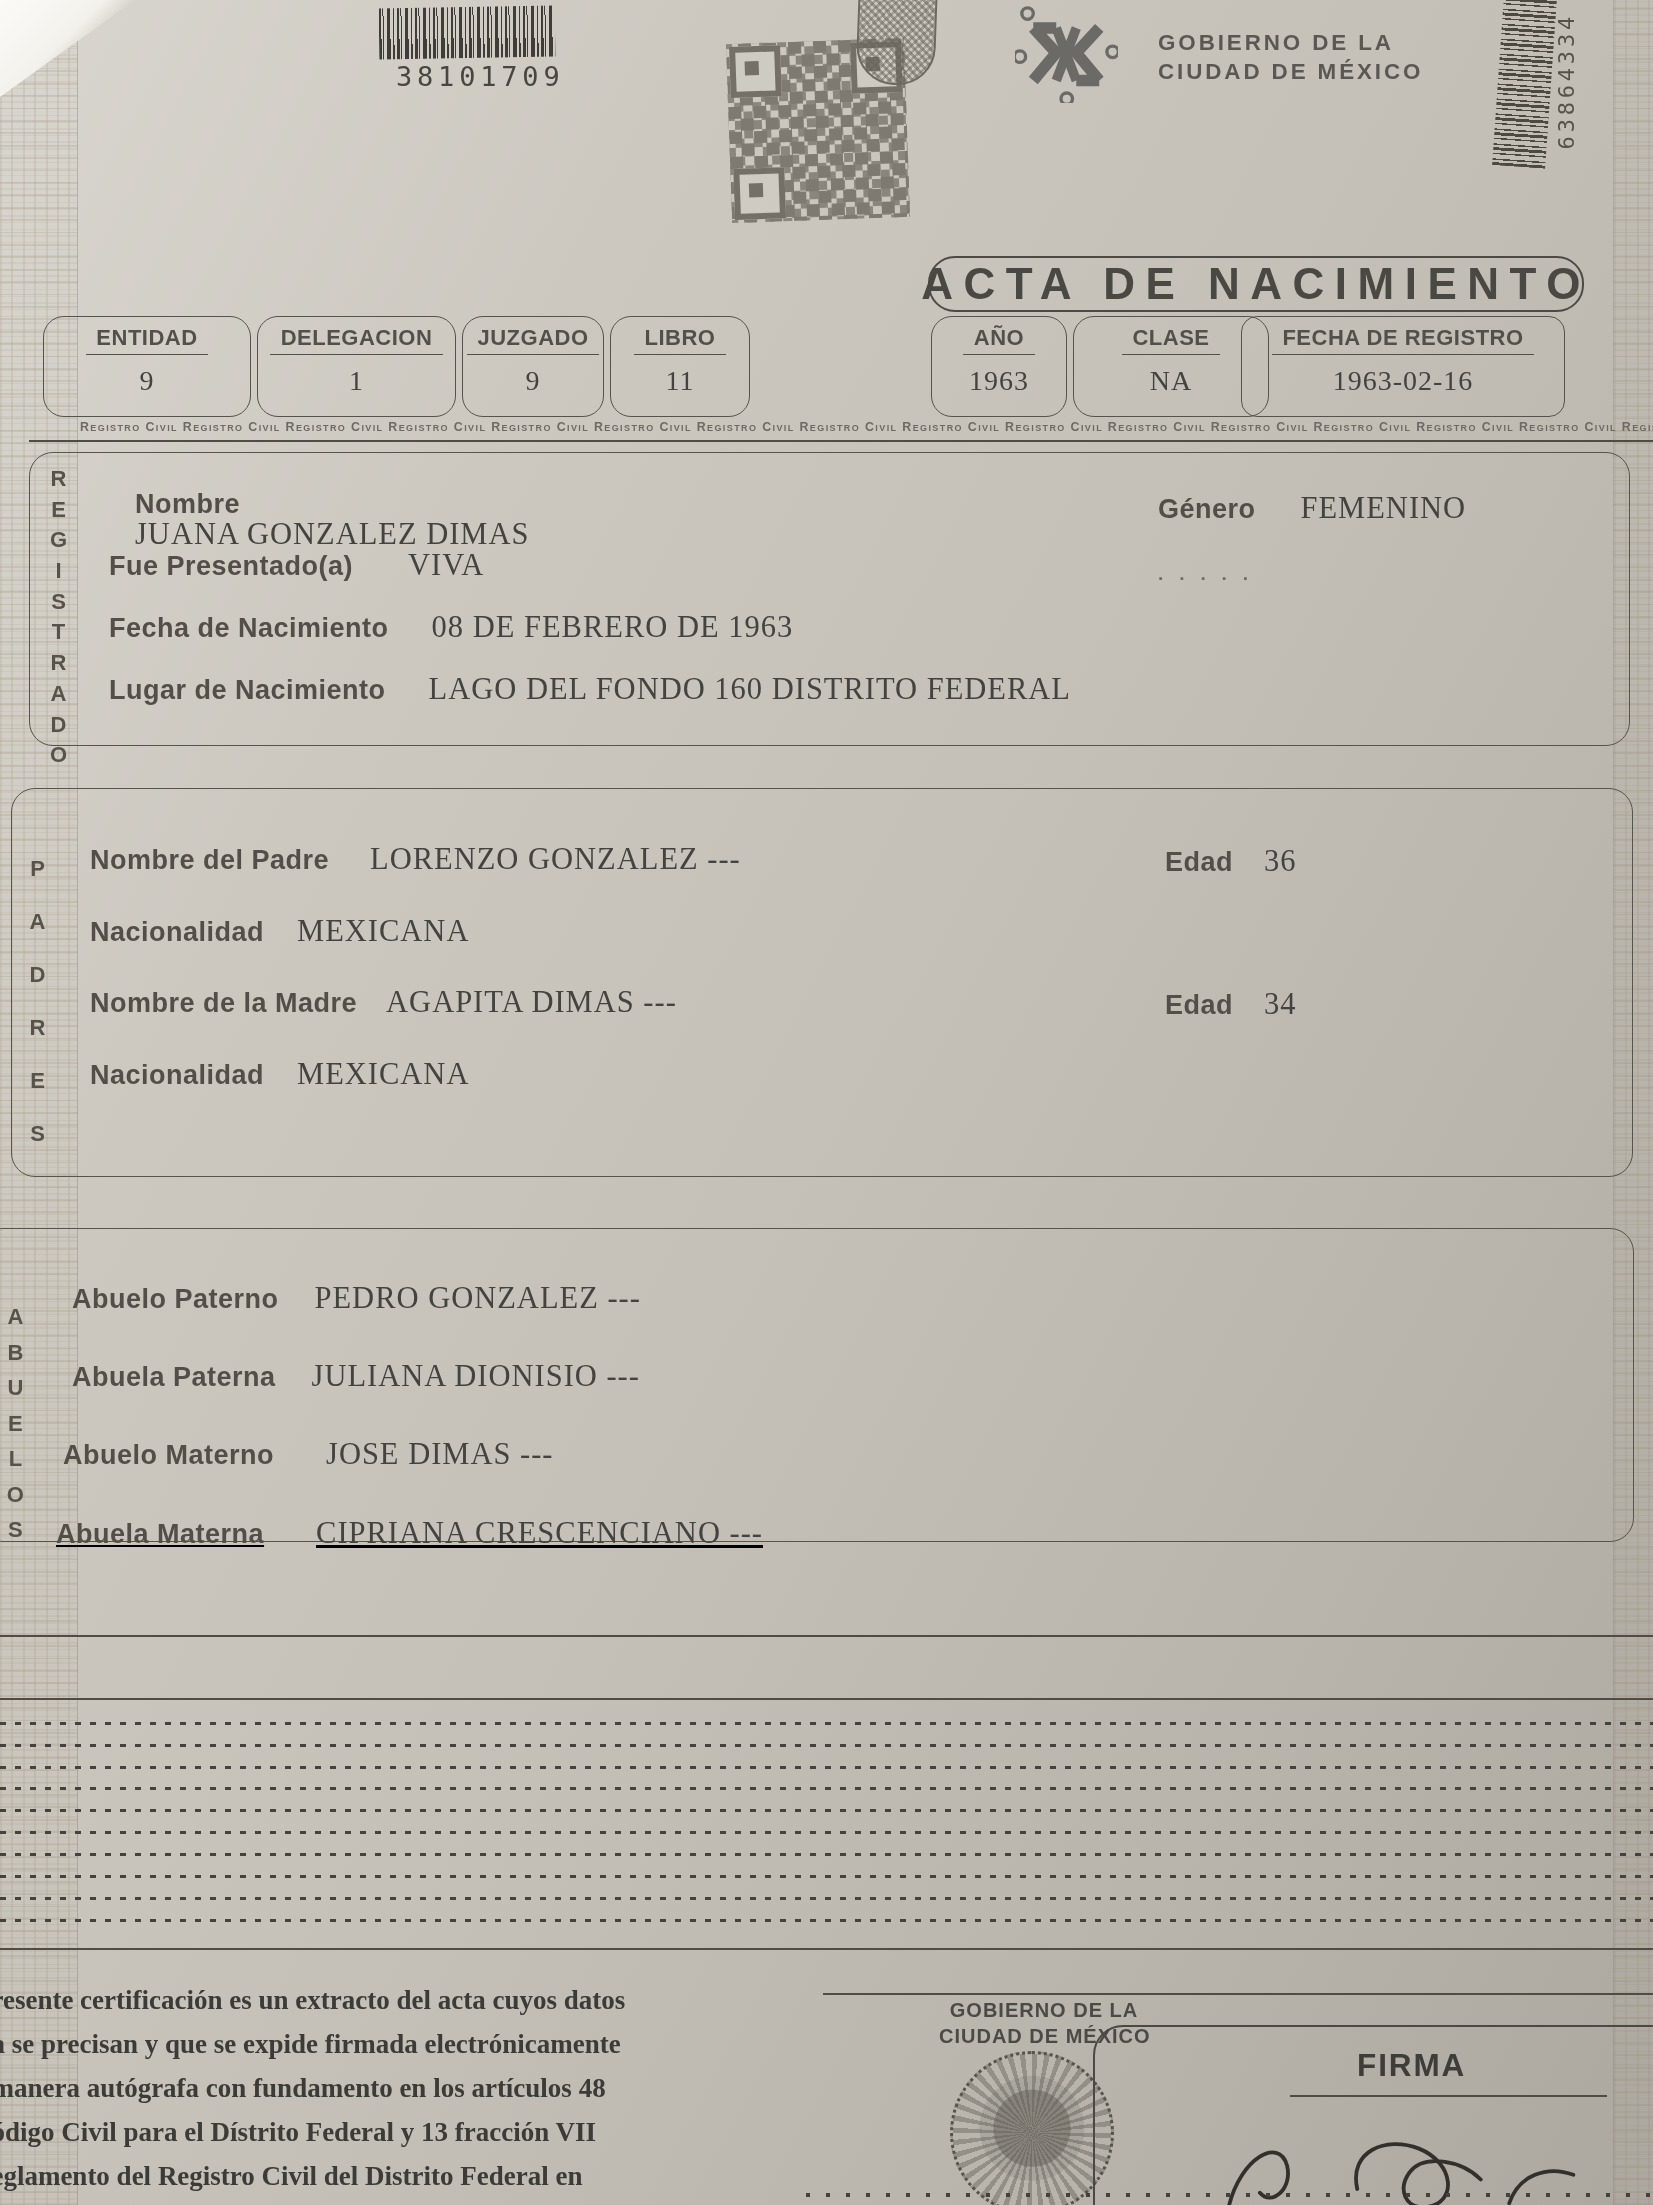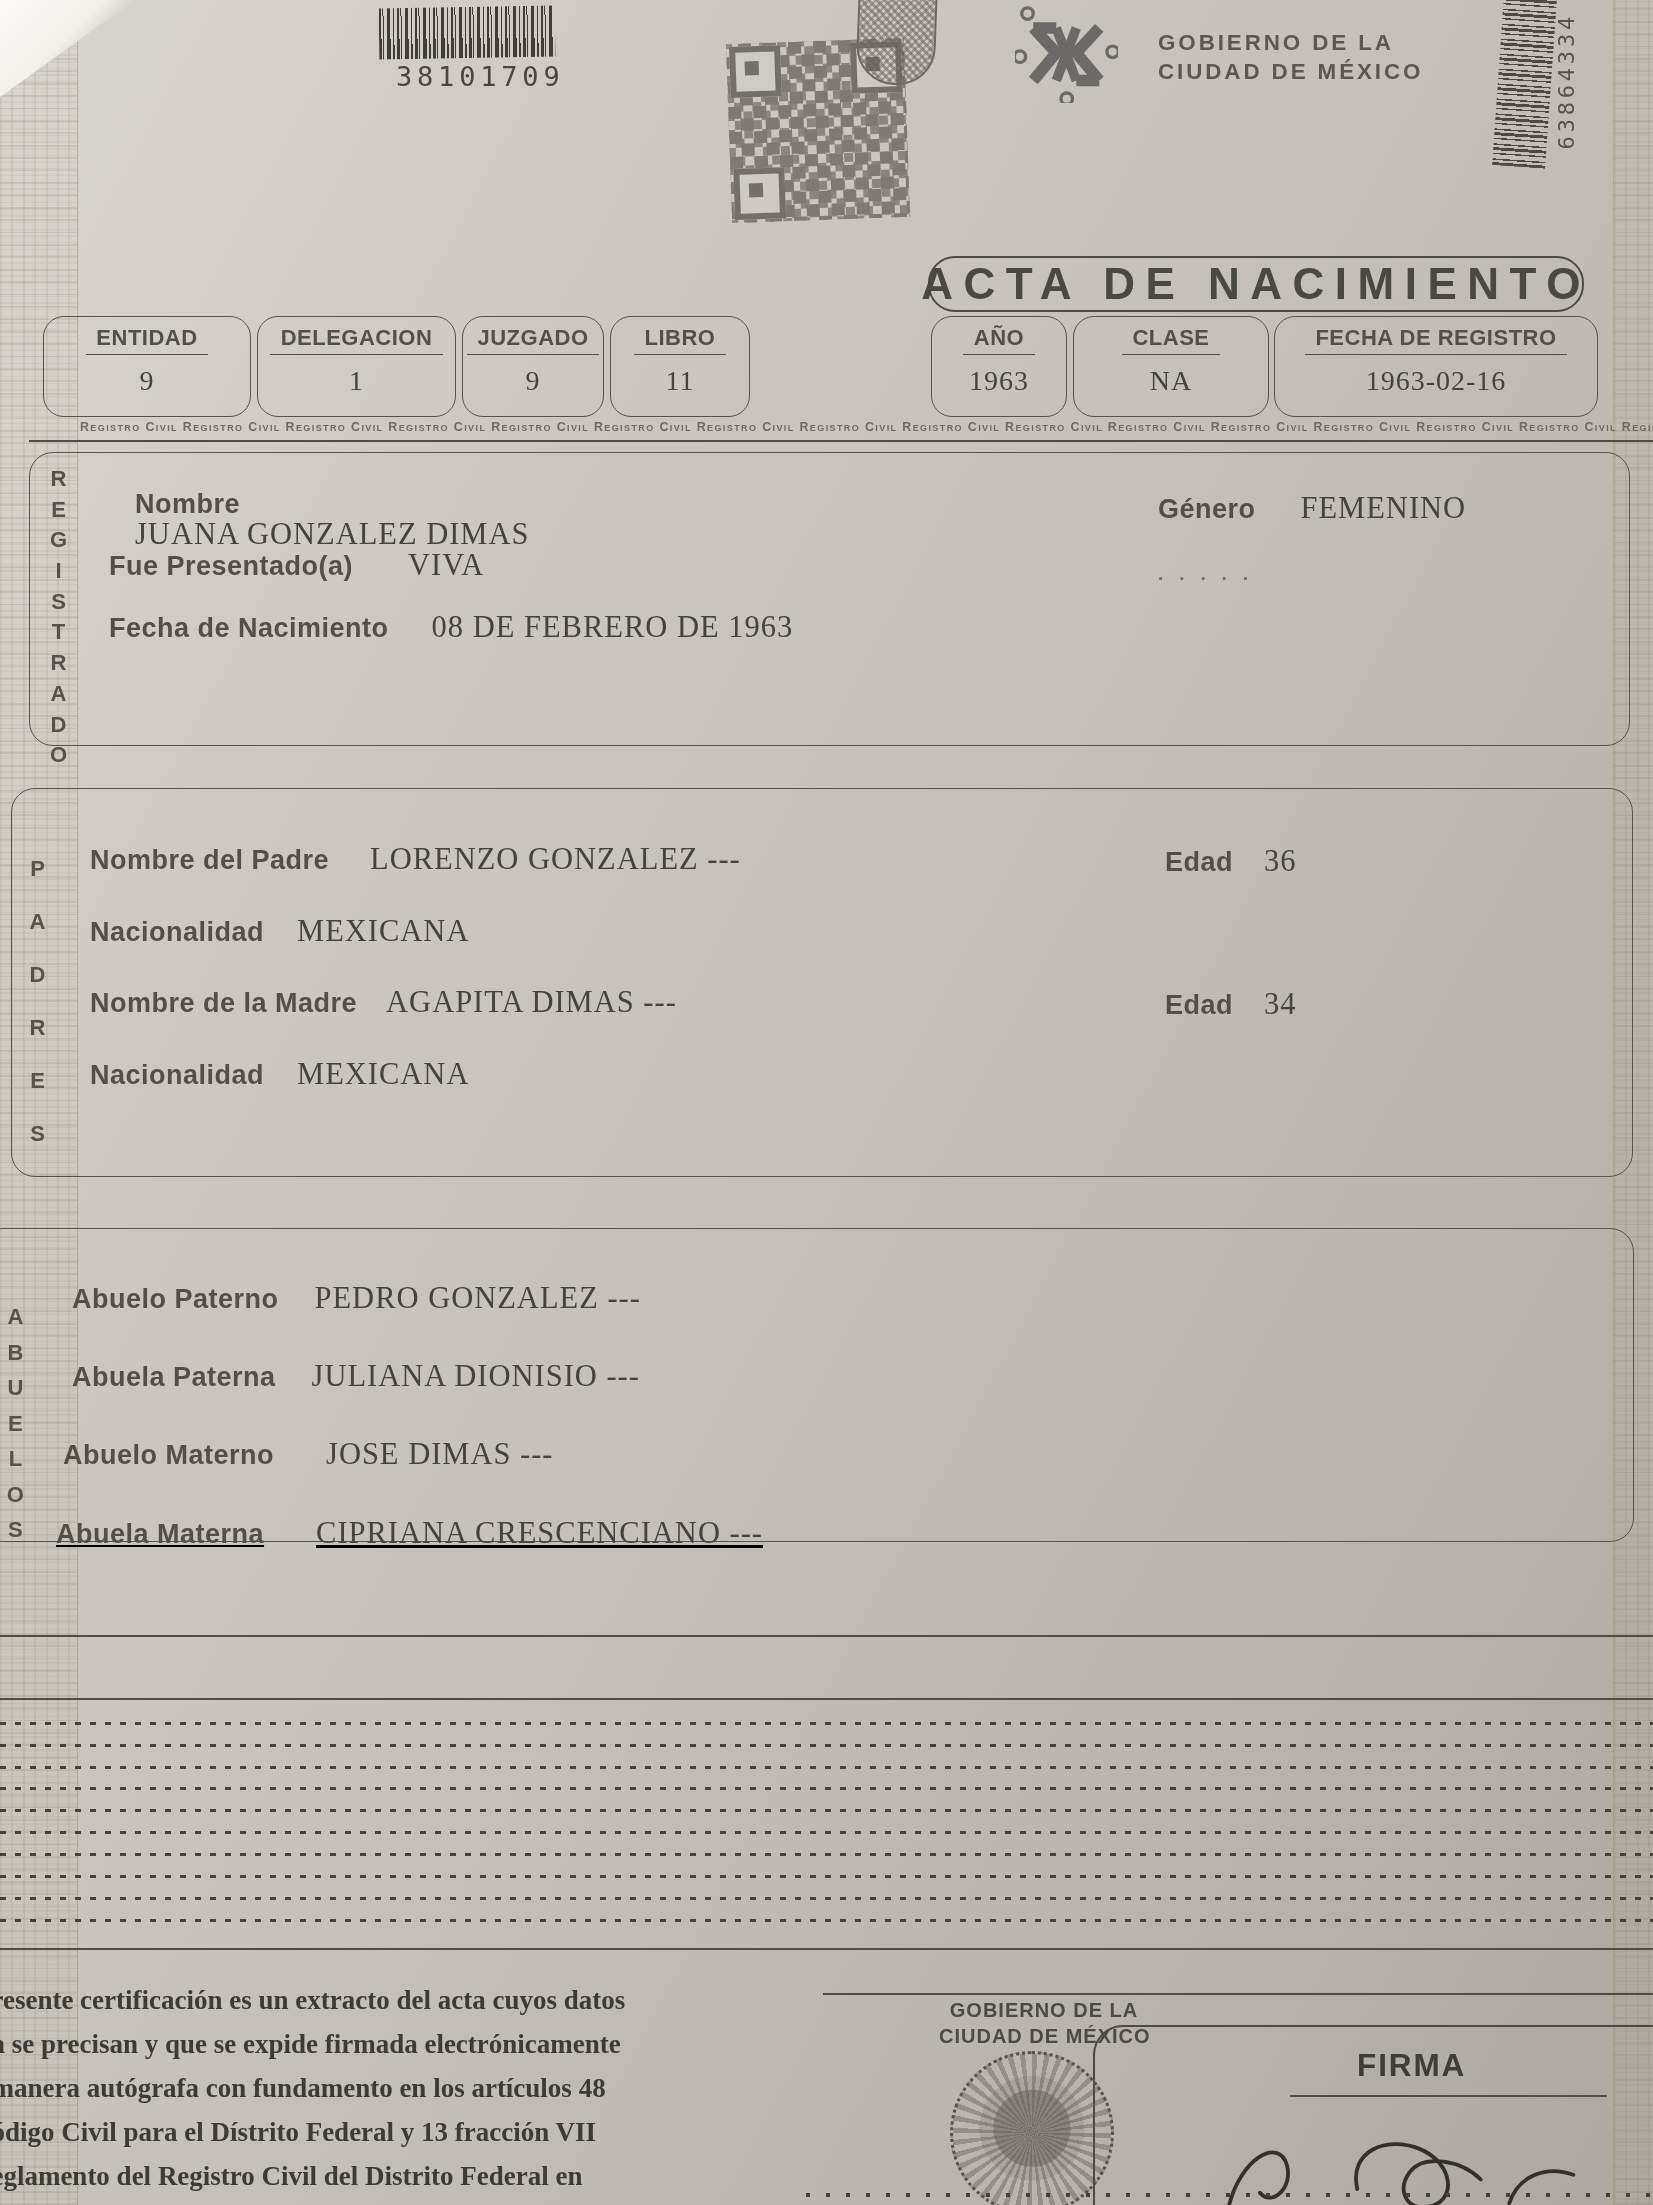--- a/index.html
+++ b/index.html
@@ -183,21 +183,21 @@
     <div class="hf-v">11</div>
   </div>
   <div class="hf" style="left:931px;width:134px;">
     <div class="hf-l">AÑO</div>
     <div class="hf-v">1963</div>
   </div>
   <div class="hf" style="left:1073px;width:194px;">
     <div class="hf-l">CLASE</div>
     <div class="hf-v">NA</div>
   </div>
-  <div class="hf" style="left:1274px;width:322px;">
+  <div class="hf" style="left:1241px;width:322px;border-radius:16px;">
     <div class="hf-l">FECHA DE REGISTRO</div>
     <div class="hf-v">1963-02-16</div>
   </div>
 
   <div id="strip">Registro Civil Registro Civil Registro Civil Registro Civil Registro Civil Registro Civil Registro Civil Registro Civil Registro Civil Registro Civil Registro Civil Registro Civil Registro Civil Registro Civil Registro Civil Registro Civil Registro Civil Registro Civil</div>
   <div id="strip-line" class="hline"></div>
 
   <div id="reg-box" class="box"></div>
   <div id="reg-vlab" class="vlab">REGISTRADO</div>
 
@@ -210,20 +210,24 @@
     <span class="val" style="margin-left:45px;">FEMENINO</span>
   </div>
   <div class="frow" style="left:109px;top:549px;">
     <span class="lbl">Fue Presentado(a)</span>
     <span class="val" style="margin-left:55px;">VIVA</span>
   </div>
   <div id="dots">· · · · ·</div>
   <div class="frow" style="left:109px;top:611px;">
     <span class="lbl">Fecha de Nacimiento</span>
     <span class="val" style="margin-left:43px;">08 DE FEBRERO DE 1963</span>
+  </div>
+  <div class="frow" style="left:109px;top:673px;">
+    <span class="lbl">Lugar de Nacimiento</span>
+    <span class="val" style="margin-left:43px;">LAGO DEL FONDO 160 DISTRITO FEDERAL</span>
   </div>
 
   <div id="pad-box" class="box"></div>
   <div id="pad-vlab" class="vlab">PADRES</div>
 
   <div class="frow" style="left:90px;top:843px;">
     <span class="lbl">Nombre del Padre</span>
     <span class="val" style="margin-left:41px;">LORENZO GONZALEZ ---</span>
   </div>
   <div class="frow" style="left:1165px;top:845px;">

